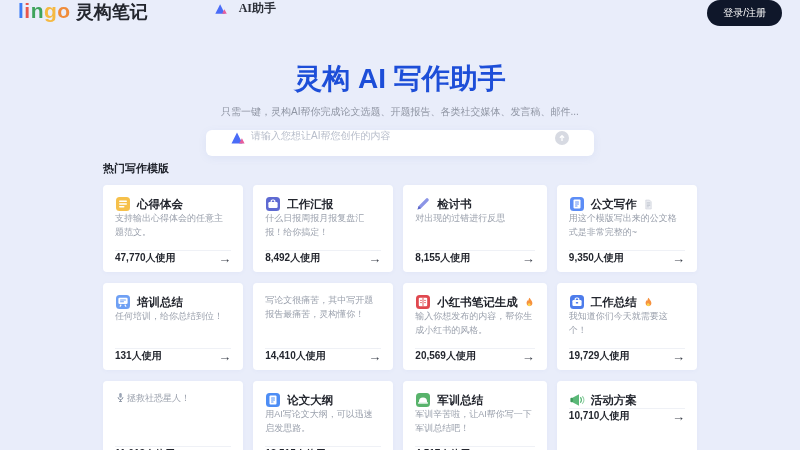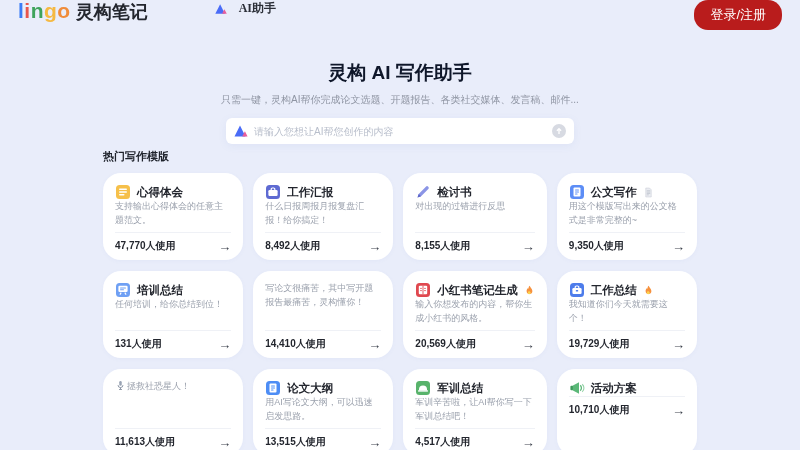--- a/index.html
+++ b/index.html
@@ -5,50 +5,50 @@
   * { margin:0; padding:0; box-sizing:border-box; }
   html,body { width:800px; height:450px; overflow:hidden; }
   body { background:#E9EDFA; font-family:"Liberation Sans","DejaVu Sans",sans-serif; color:#23262E; }
 
   
   .header { height:44px; display:flex; align-items:flex-start; padding:0 18px; }
   .logo-word { font-size:21px; font-weight:800; letter-spacing:.5px; line-height:1; }
   .brand { font-size:18px; font-weight:700; color:#23262E; margin-left:5px; }
   .nav { display:flex; align-items:center; margin-left:66px; gap:11px; cursor:pointer;font-family:Liberation Serif, serif; }
   .nav-label { font-size:12px; font-weight:600; color:#2B2F38; }
-  .login-btn { margin-left:auto; background:#b91c1c; color:#fff; border:none; font-size:13px;
+  .login-btn { margin-left:auto; background:#0f172a; color:#fff; border:none; font-size:10px;
                padding:6px 16px; border-radius:14px; cursor:pointer; font-family:inherit; }
 
   
   .hero { text-align:center; margin-top:16px; }
-  .hero-title { font-size:19px; font-weight:700; color:#0f172a; }
+  .hero-title { font-size:28px; font-weight:700; color:#1d4ed8; }
   .hero-sub { font-size:10px; color:#8F95A3; margin-top:7px; }
-  .searchbar { width:348px; height:26px; margin:11px auto 0; background:#fff; border-radius:6px;
-               display:flex; align-items:center; padding:0 7px; box-shadow:0 2px 8px rgba(90,110,190,.08); }
+  .searchbar { width:388px; height:26px; margin:11px auto 0; background:#fff; border-radius:6px;
+               display:flex; align-items:flex-start; padding:0 24px; box-shadow:0 2px 8px rgba(90,110,190,.08); }
   .searchbar input { flex:1; border:none; outline:none; font-size:10px; margin-left:5px;
                      color:#3a3f4a; background:transparent; font-family:inherit; }
   .searchbar input::placeholder { color:#B8BECB; }
   .icon16 { width:16px; height:16px; display:inline-flex; flex:none; }
   .icon14 { width:14px; height:14px; display:inline-flex; flex:none; }
   .icon11 { width:11px; height:11px; display:inline-flex; flex:none; }
 
   
   .section-title { width:594px; margin:5px auto 9px; font-size:11px; font-weight:700; color:#1E222B; }
   .grid { width:594px; margin:0 auto; display:grid; grid-template-columns:repeat(4,1fr); gap:11px 10px; }
-  .card { background:#fff; border-radius:18px; padding:11px 12px 7px; height:87px;
+  .card { background:#fff; border-radius:4px; padding:11px 12px 7px; height:87px;
           display:flex; flex-direction:column; cursor:pointer; box-shadow:0 1px 4px rgba(90,110,190,.05); }
   .card-head { display:flex; align-items:center; gap:6px; }
   .card-title { font-size:11.5px; font-weight:700; color:#23262E; white-space:nowrap; }
   .card-badge { display:inline-flex; }
   .card-badge:empty { display:none; }
   .card-desc { font-size:9px; color:#9BA1AD; line-height:1.5; flex:1;
                overflow:hidden; display:-webkit-box; -webkit-line-clamp:2; -webkit-box-orient:vertical; }
   .desc-icon { display:inline-flex; vertical-align:-2px; margin-right:1px; }
   .desc-icon:empty { display:none; }
-  .card-foot { border-top:1px solid #EFF1F6; padding-top:6px; display:flex; align-items:center;
+  .card-foot { border-top:1px solid #EFF1F6; display:flex; align-items:center;
                justify-content:space-between; }
   .card-count { font-size:10px; font-weight:700; color:#23262E; }
   .card-arrow { font-size:13px; color:#3A3F4A; line-height:1; }
 </style>
 </head>
 <body>
 
 <div class="header">
   <span class="logo-word" id="logo-letters"><span style="color: rgb(59, 124, 246);">l</span><span style="color: rgb(232, 85, 77);">i</span><span style="color: rgb(63, 163, 92);">n</span><span style="color: rgb(245, 185, 66);">g</span><span style="color: rgb(240, 140, 58);">o</span></span>
   <span class="brand">灵构笔记</span>

